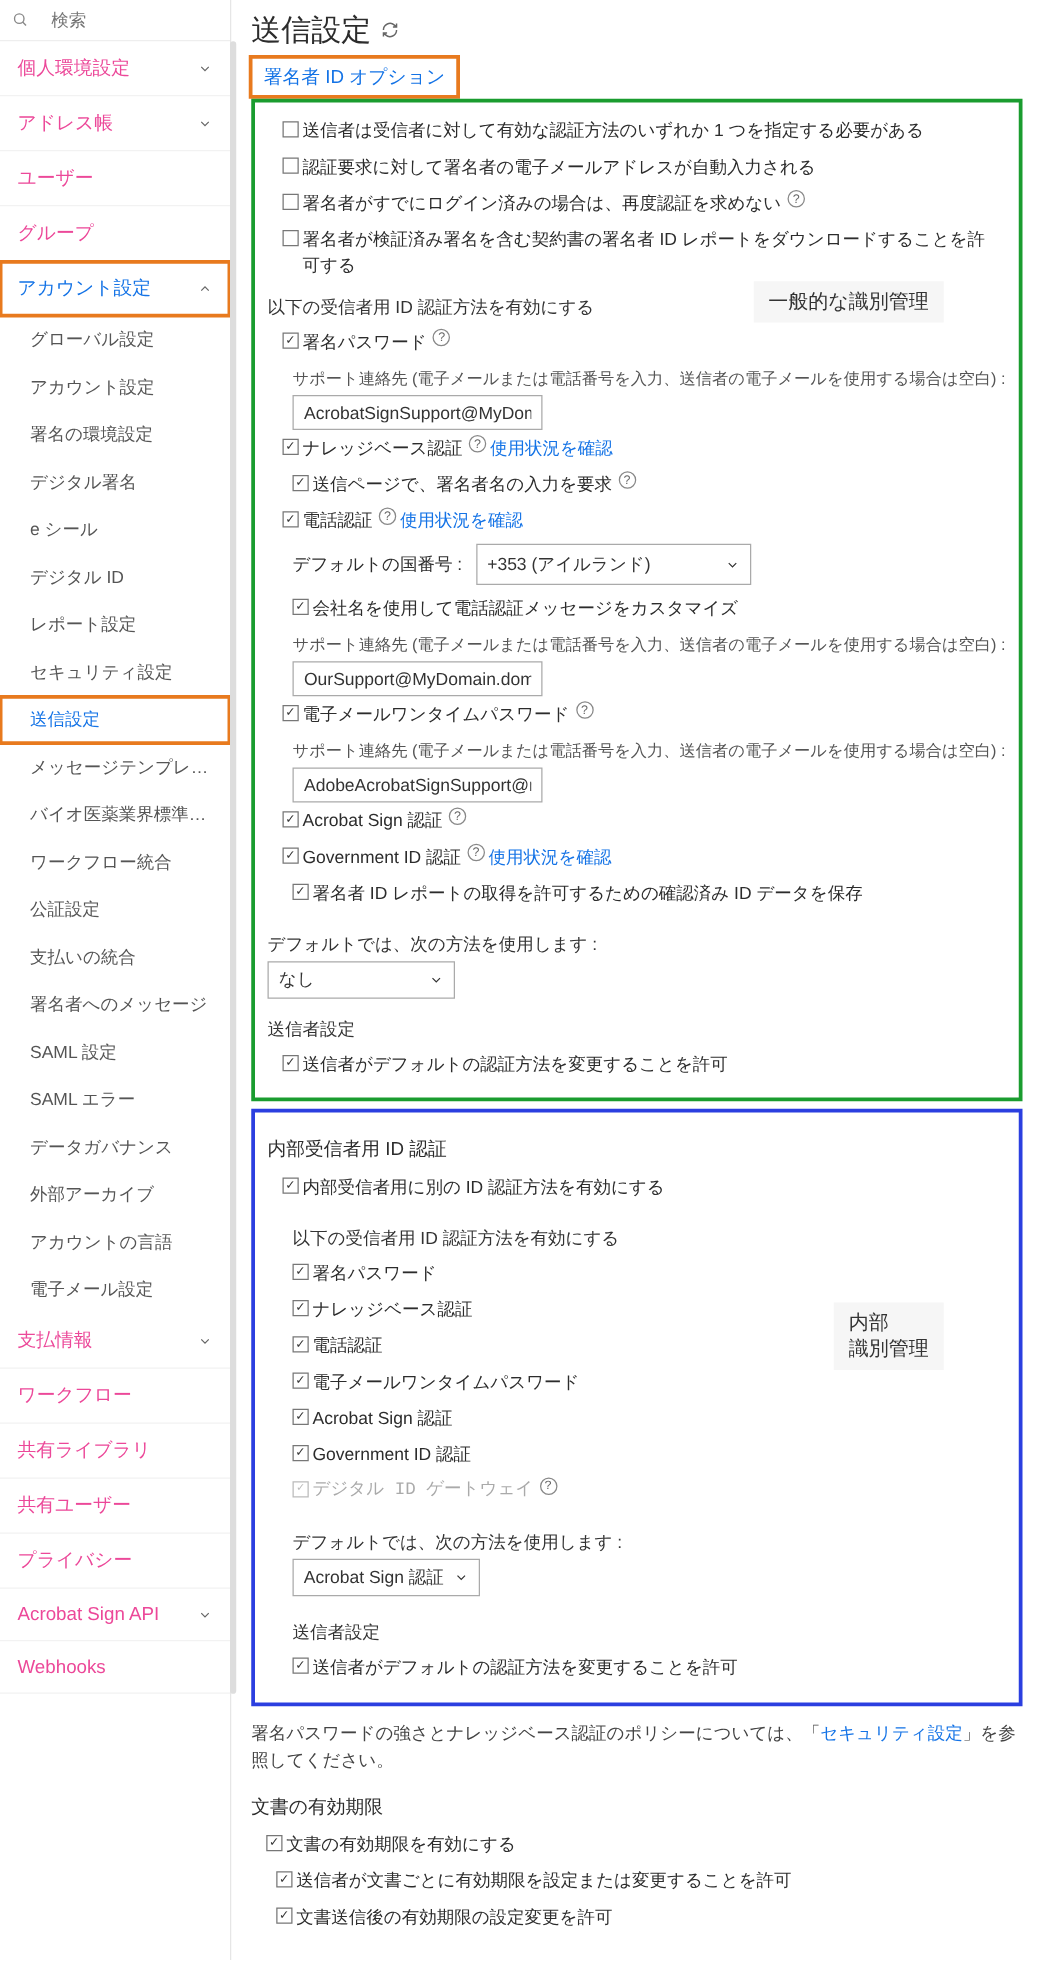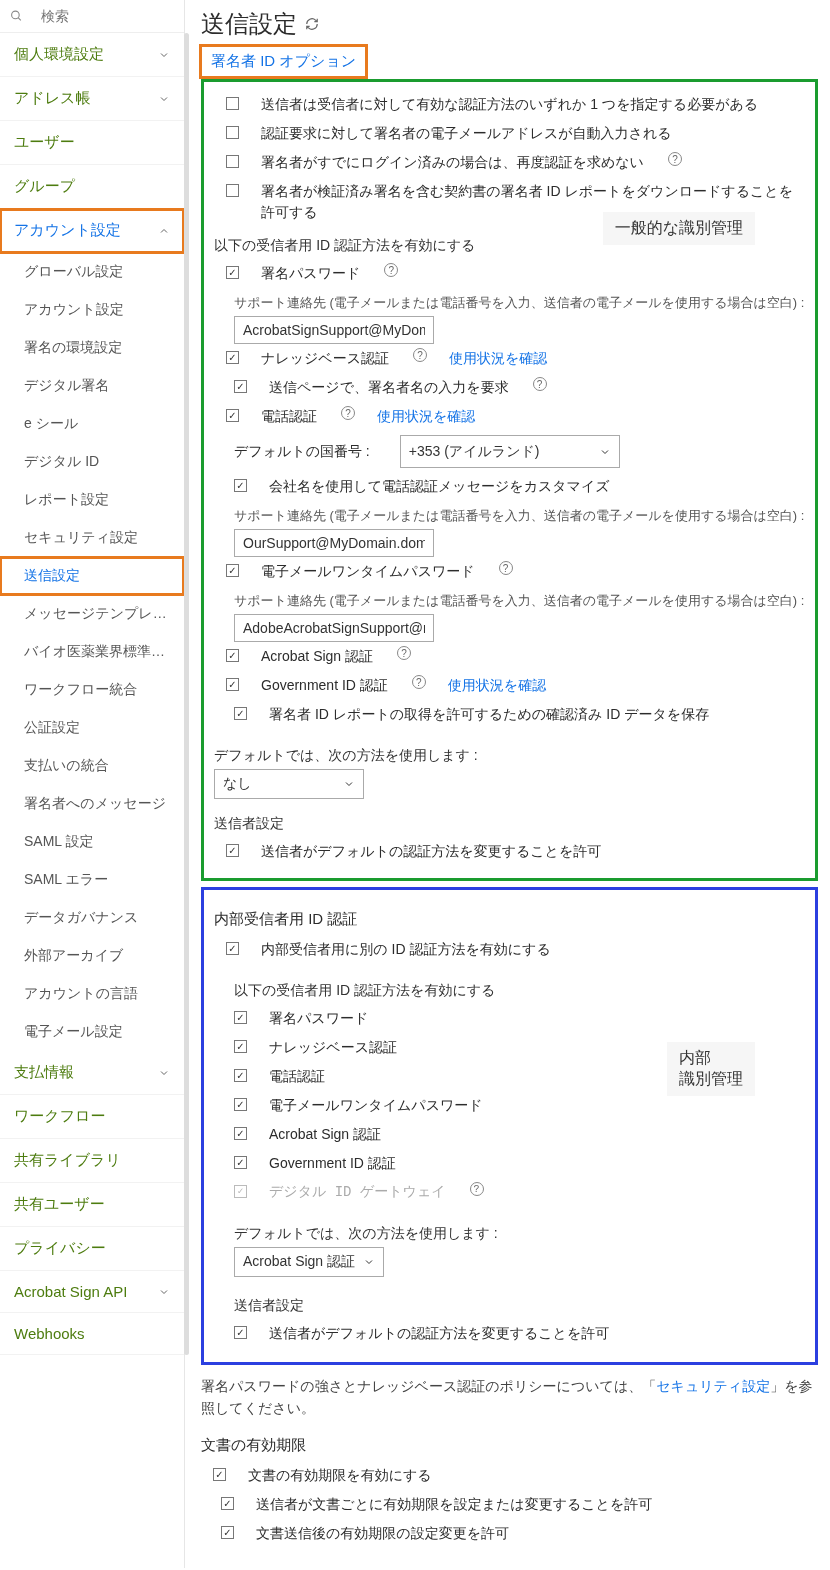--- a/index.html
+++ b/index.html
@@ -44,21 +44,21 @@
     border-radius: 3px;
   }
   .nav-item, .nav-subitem {
     display: flex;
     align-items: center;
     justify-content: space-between;
     padding: 12px 14px;
     cursor: pointer;
     border-bottom: 1px solid #f2f2f2;
     font-size: 15px;
-    color: #4d7c0f;
+    color: #ec4899;
   }
   .nav-subitem {
     padding: 10px 14px 10px 24px;
     font-size: 14px;
     color: #555;
     border-bottom: none;
   }
   .chev { width: 12px; height: 12px; }
   .hl-orange { outline: 3px solid #e87a1e; outline-offset: -2px; }
   .active-blue { color: #1473e6 !important; }
@@ -92,21 +92,21 @@
     position: relative;
   }
   .box-blue {
     border: 3px solid #2b3fe0;
     padding: 10px 10px 14px 10px;
     position: relative;
   }
   .row {
     display: flex;
     align-items: flex-start;
-    gap: 22px;
+    gap: 3px;
     padding: 4px 12px;
     line-height: 1.5;
   }
   .row.indent1 { padding-left: 20px; }
   .cbx {
     width: 13px;
     height: 13px;
     margin-top: 3px;
     flex: 0 0 13px;
     border: 1px solid #777;
@@ -299,21 +299,21 @@
       <span>送信設定</span>
       <svg class="refresh-icon" viewBox="0 0 24 24" fill="none" stroke="currentColor" stroke-width="2">
           <path d="M3 12a9 9 0 0 1 15-6.7L21 8M21 3v5h-5M21 12a9 9 0 0 1-15 6.7L3 16M3 21v-5h5"></path>
         </svg>
     </h1>
 
     <div class="tab-header">署名者 ID オプション</div>
 
     
     <div class="box-green">
-      <div class="annot" style="top:130px; right:60px;">一般的な識別管理</div>
+      <div class="annot" style="top:143px; right:60px;">一般的な識別管理</div>
 
       <div id="top-checks">
           <div class="row">
             <span class="cbx empty"></span>
             <span>送信者は受信者に対して有効な認証方法のいずれか 1 つを指定する必要がある</span>
           </div>
           <div class="row">
             <span class="cbx empty"></span>
             <span>認証要求に対して署名者の電子メールアドレスが自動入力される</span>
           </div>

